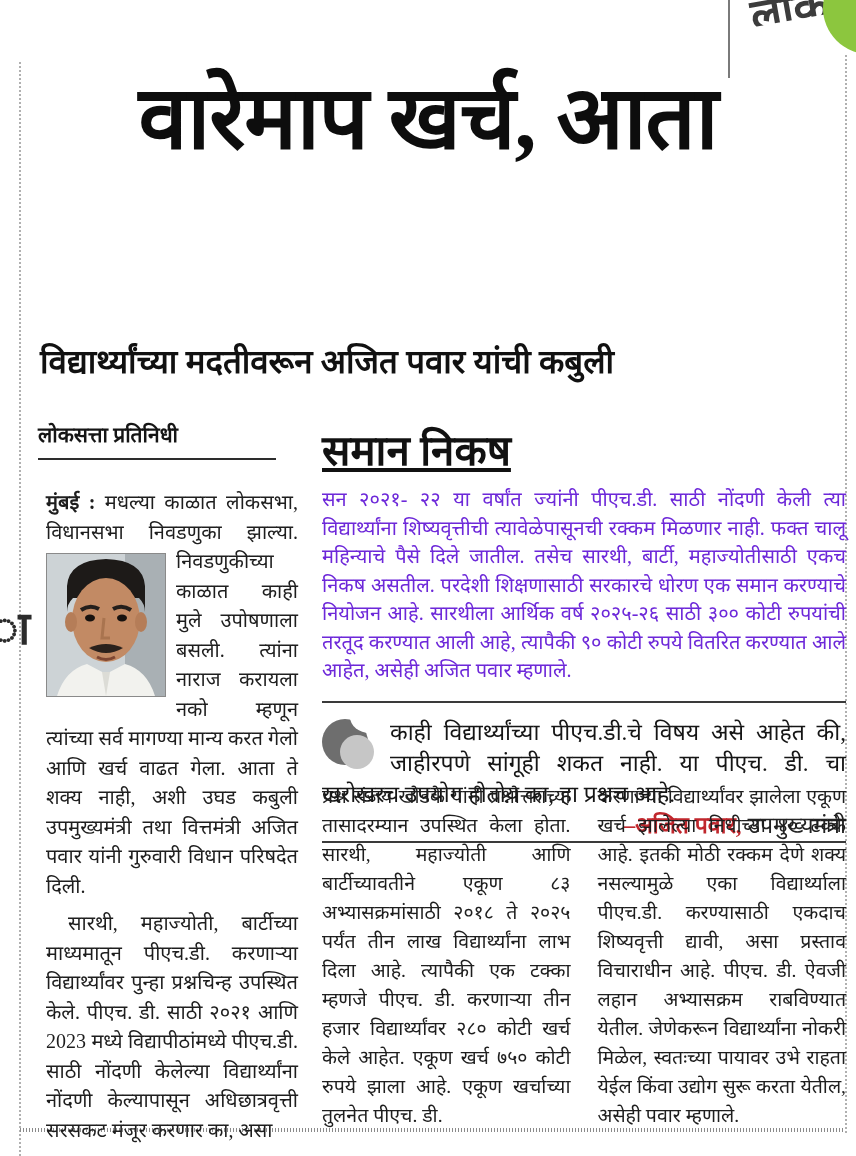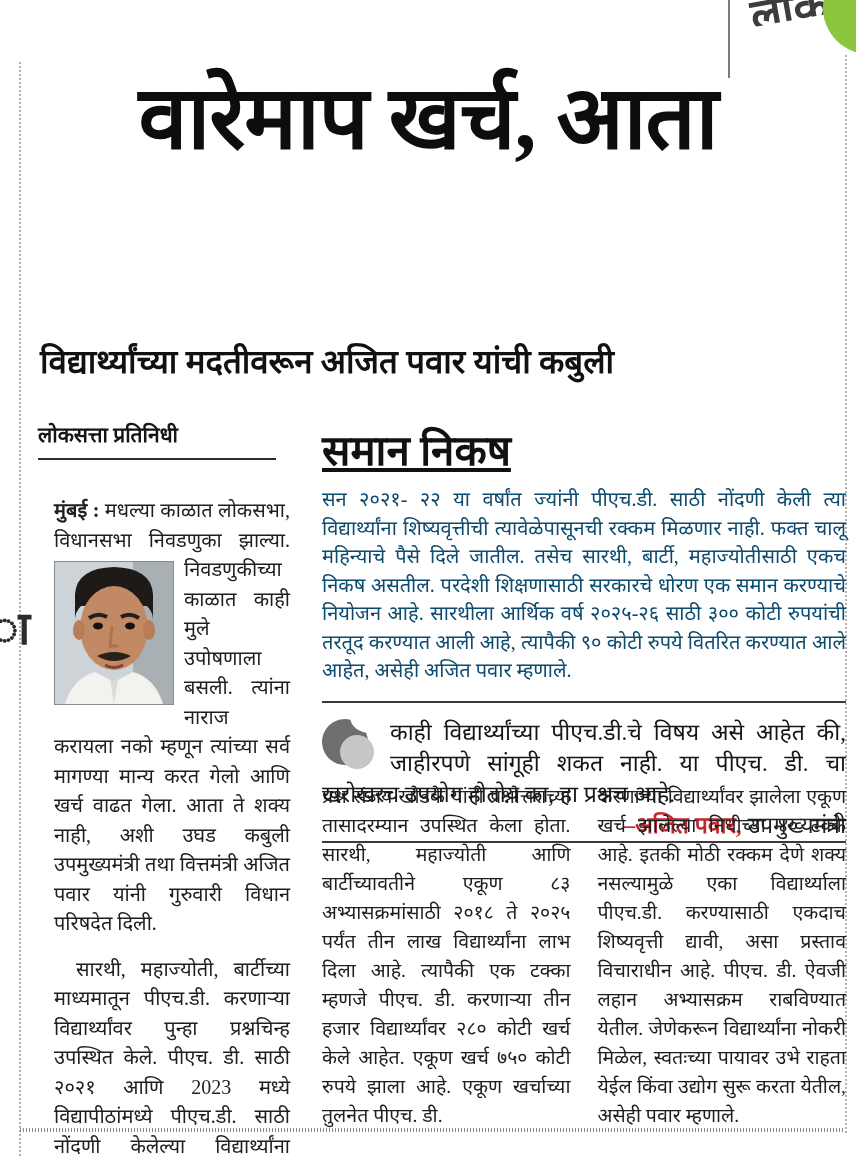--- a/index.html
+++ b/index.html
@@ -54,37 +54,37 @@
     font-size:33px;font-weight:bold;color:#111;
   }
   
   .byline-wrap{position:absolute;left:38px;top:420px;width:268px;}
   .byline{font-size:21px;font-weight:bold;color:#151515;}
   .byline-rule{border:none;border-top:2px solid #2d2d2d;width:238px;margin:10px 0 0 0;}
   .left-col{
     position:absolute;left:38px;top:480px;width:268px;
     font-size:20px;line-height:29.5px;text-align:justify;color:#1e1e1e;
   }
-  .left-col p{margin:16px;}
+  .left-col p{margin:8px;}
   .left-col p + p{text-indent:22px;margin-top:2px;}
   .lead-loc{font-weight:bold;}
   .photo-float{
     float:left;width:118px;height:142px;margin:6px 10px 2px 0;
     border:1px solid #8a8a8a;background:#cfd4d6;display:block;
   }
   .photo-float svg{display:block;}
   
   .right-region{position:absolute;left:322px;top:420px;width:524px;}
   .box-title{
     text-align:left;font-size:42px;font-weight:bold;color:#111;
     margin:0 0 8px 0;
     text-decoration:underline;
   }
   .box-body{
-    font-size:20px;line-height:28.5px;text-align:justify;color:#0c4a6e;margin:0;
+    font-size:20px;line-height:28.5px;text-align:justify;color:#6d28d9;margin:0;
   }
   .sep-rule{border:none;border-top:2px solid #3a3a3a;margin:16px 0 0 0;width:100%;}
   .quote-block{
     margin-top:14px;min-height:96px;
     font-size:23px;line-height:31px;color:#151515;text-align:justify;
   }
   .quote-icon{
     float:left;width:52px;height:52px;margin:2px 16px 4px 0;position:relative;
   }
   .quote-icon .c1{

